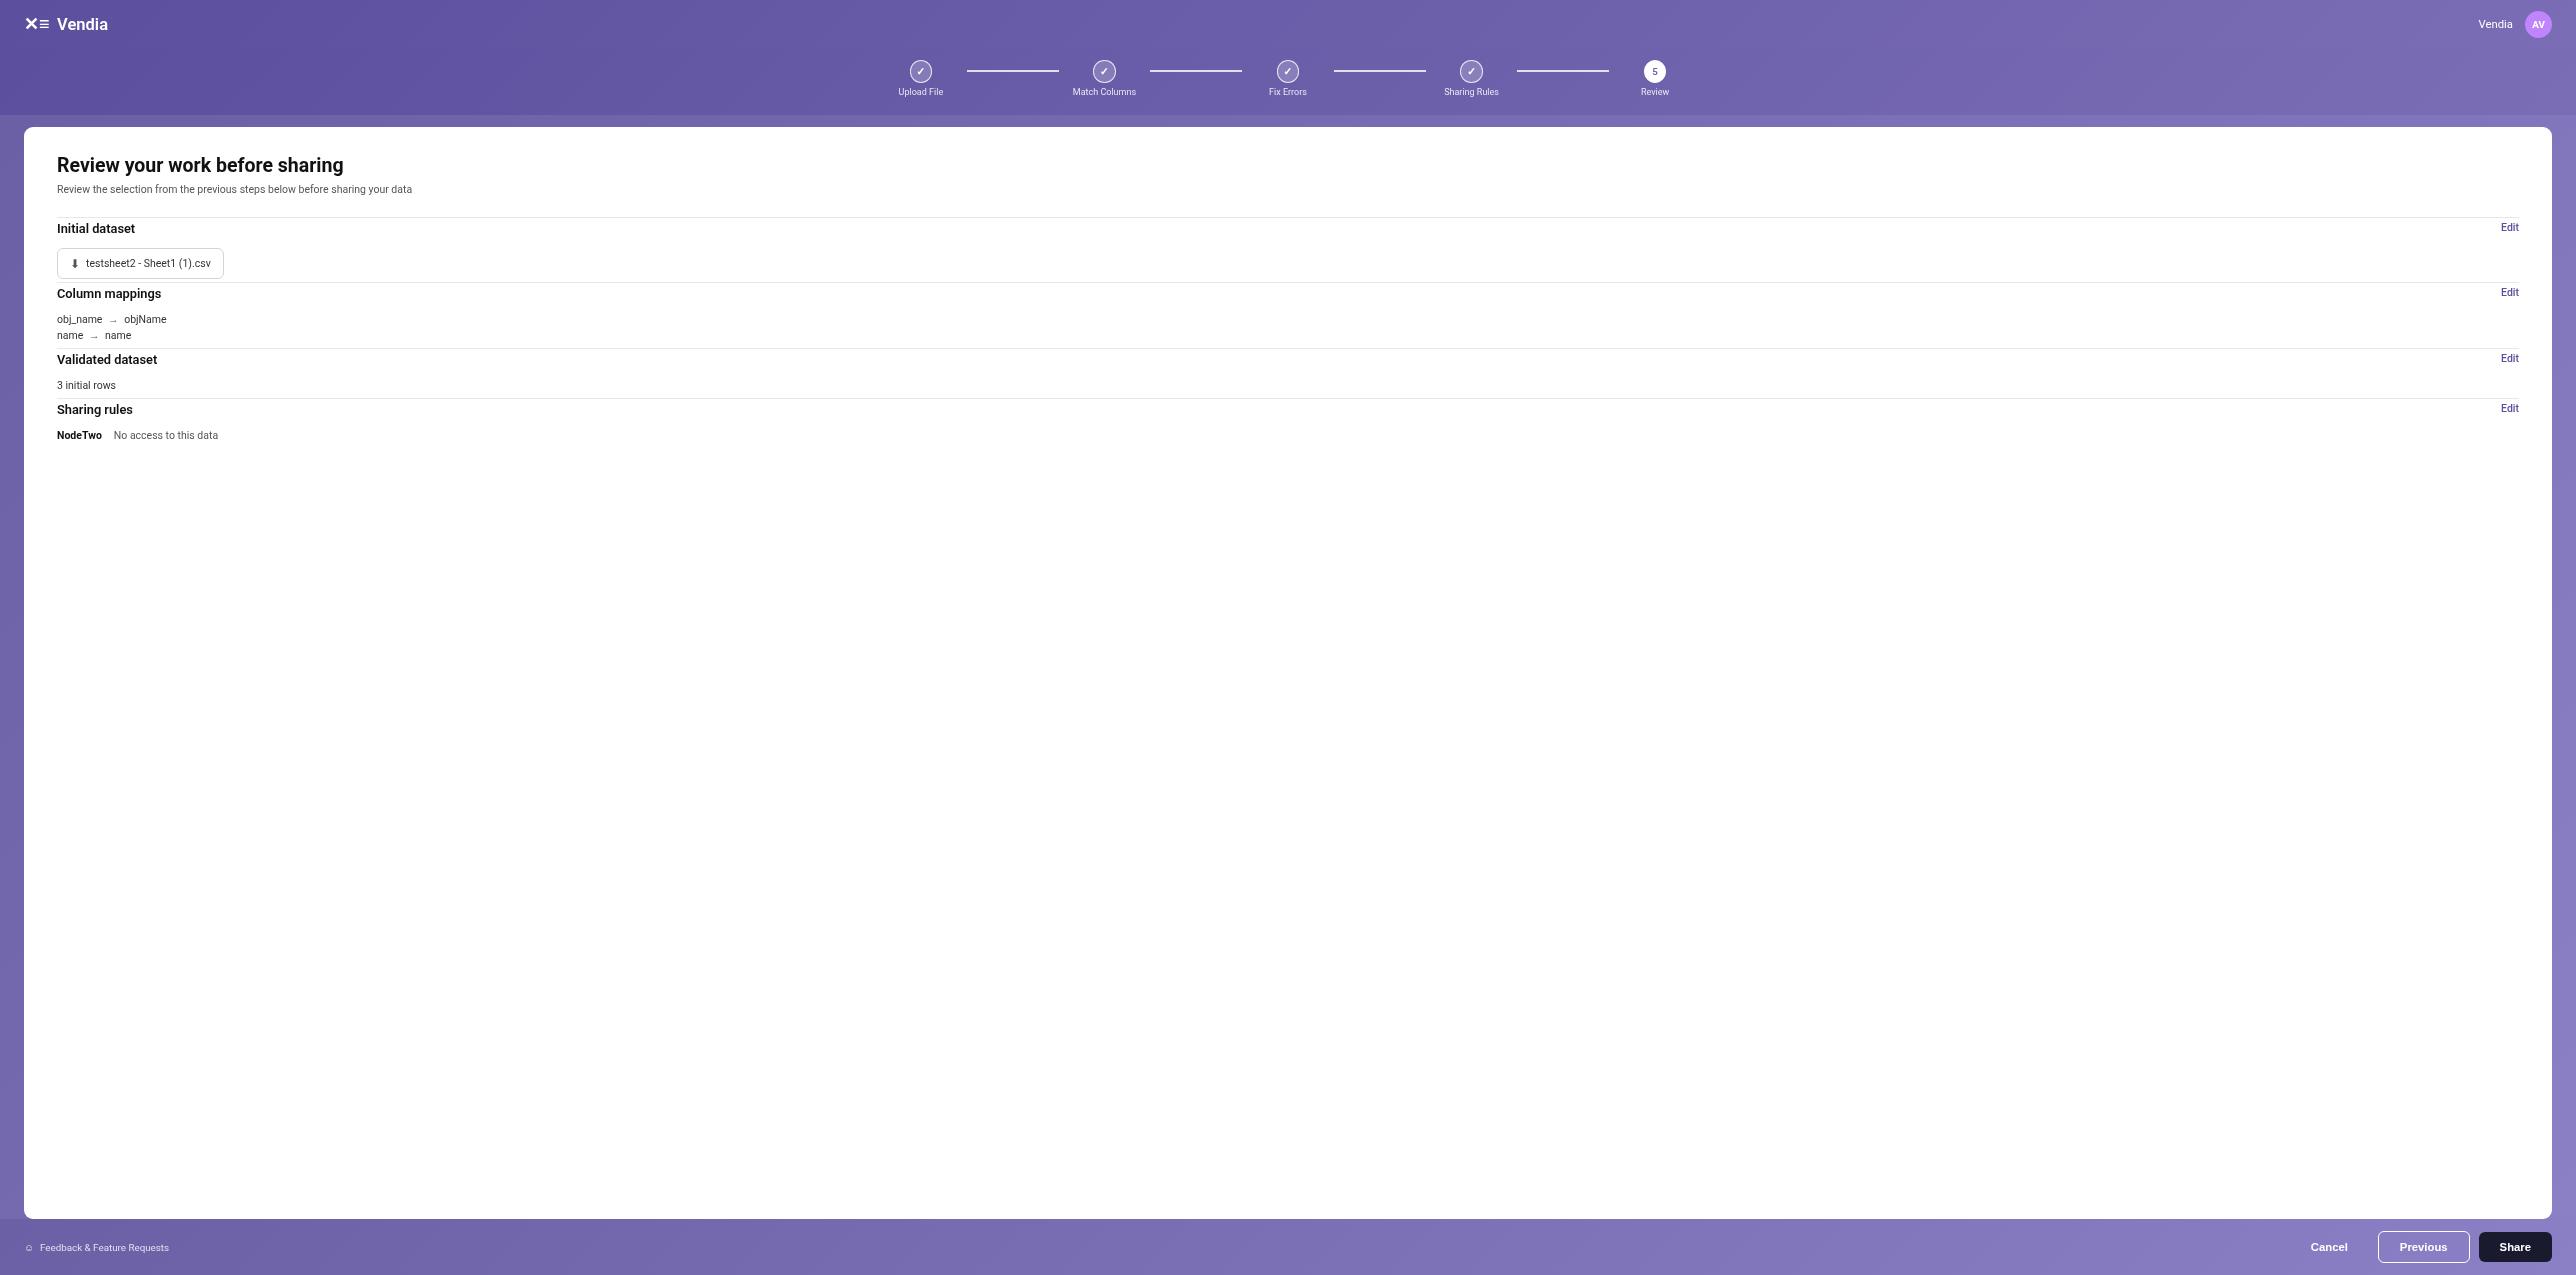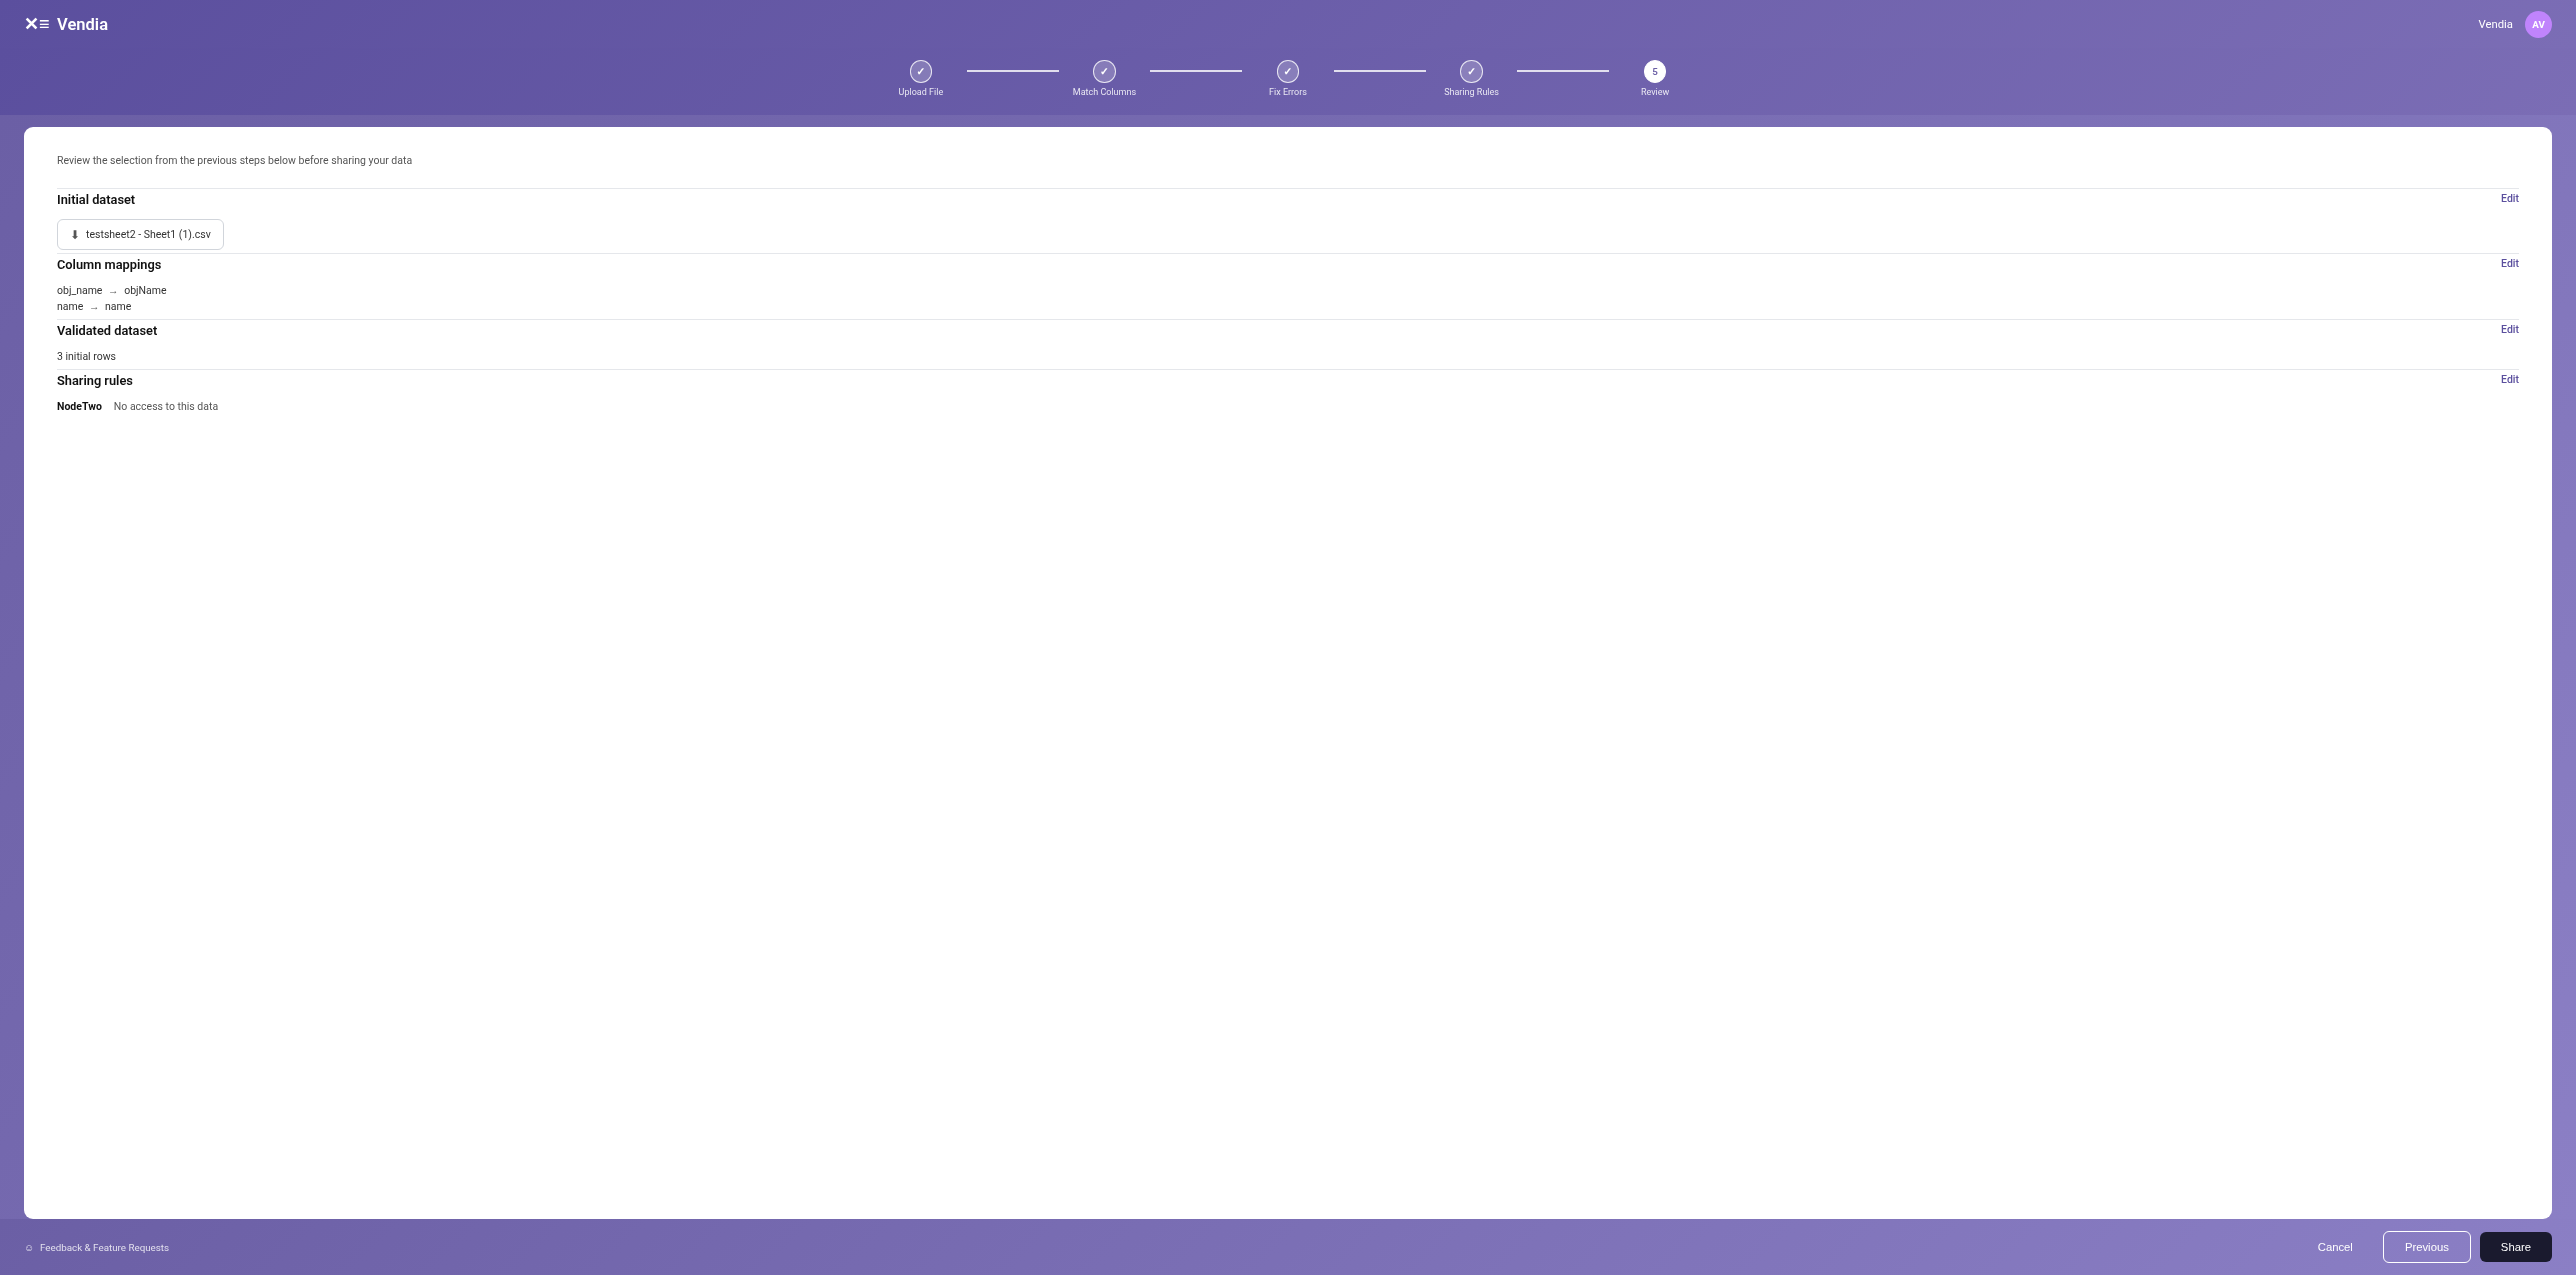--- a/index.html
+++ b/index.html
@@ -233,21 +233,21 @@
       align-items: center;
       gap: 6px;
       color: rgba(255,255,255,0.8);
       font-size: 9.8px;
       margin-right: auto;
     }
     .btn {
       padding: 9px 21px;
       border-radius: 6px;
       font-size: 11.3px;
-      font-weight: 400;
+      font-weight: 700;
       cursor: pointer;
       border: none;
       transition: opacity 0.15s;
     }
     .btn-cancel {
       background: transparent;
       color: white;
       border: none;
     }
     .btn-previous {
@@ -321,20 +321,21 @@
       </div>
       <span class="step-label">Review</span>
     </div>
 
   </div>
 </div>
 
 <div class="main-wrapper">
   <div class="card">
 
+    <h1 class="card-title">Review your work before sharing</h1>
     <p class="card-subtitle">Review the selection from the previous steps below before sharing your data</p>
 
     <div class="section">
       <div class="section-header">
         <span class="section-title">Initial dataset</span>
         <a class="edit-link">Edit</a>
       </div>
       <div class="file-chip">
         <span class="file-icon">⬇</span>
         <span>testsheet2 - Sheet1 (1).csv</span>

